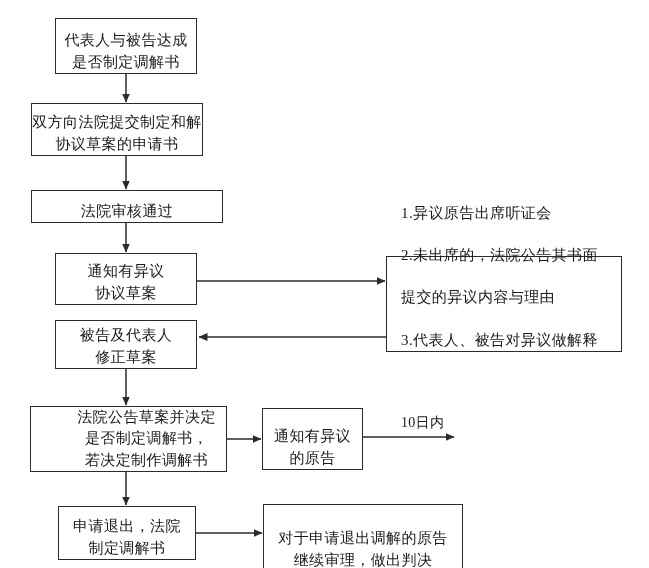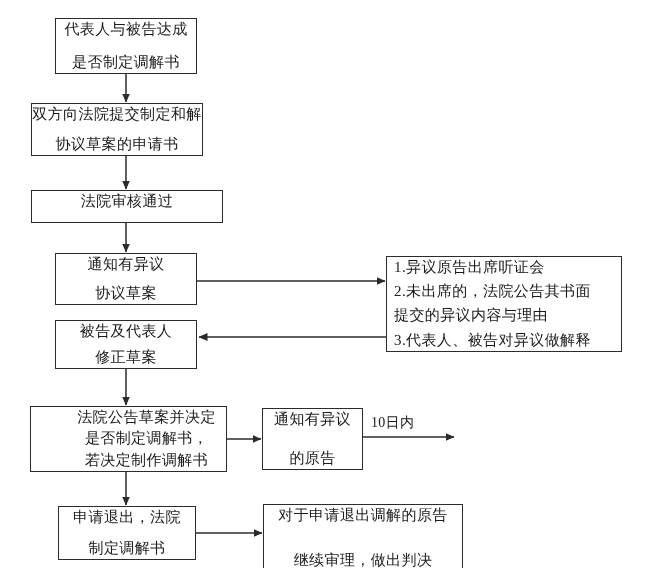--- a/index.html
+++ b/index.html
@@ -23,36 +23,37 @@
     height: 568px;
   }
   .node {
     position: absolute;
     box-sizing: border-box;
     border: 1.4px solid #2b2b2b;
     background: #ffffff;
     display: flex;
     flex-direction: column;
     align-items: center;
-    justify-content: space-between;
+    justify-content: flex-end;
     color: #1a1a1a;
     font-size: 15px;
     line-height: 1.42;
     letter-spacing: 0.4px;
     text-align: center;
     z-index: 2;
   }
   .node .line {
     white-space: nowrap;
     display: block;
   }
   .node.left-align {
     align-items: flex-start;
     text-align: left;
-    padding-left: 7px;
+    padding-left: 14px;
+    gap: 21px;
   }
   .edge-label {
     position: absolute;
     font-size: 14px;
     color: #1a1a1a;
     letter-spacing: 0.3px;
     white-space: nowrap;
     background: transparent;
     z-index: 3;
   }
@@ -125,14 +126,14 @@
       <span class="line">3.代表人、被告对异议做解释</span>
     </div>
     <div class="node" style="left: 262px; top: 408px; width: 101px; height: 62px;">
       <span class="line">通知有异议</span>
       <span class="line">的原告</span>
     </div>
     <div class="node" style="left: 263px; top: 504px; width: 200px; height: 68px;">
       <span class="line">对于申请退出调解的原告</span>
       <span class="line">继续审理，做出判决</span>
     </div>
-    <div class="edge-label" style="left: 371px; top: 414px;">10日内</div>
+    <div class="edge-label" style="left: 401px; top: 414px;">10日内</div>
   </div>
 
 </body></html>

